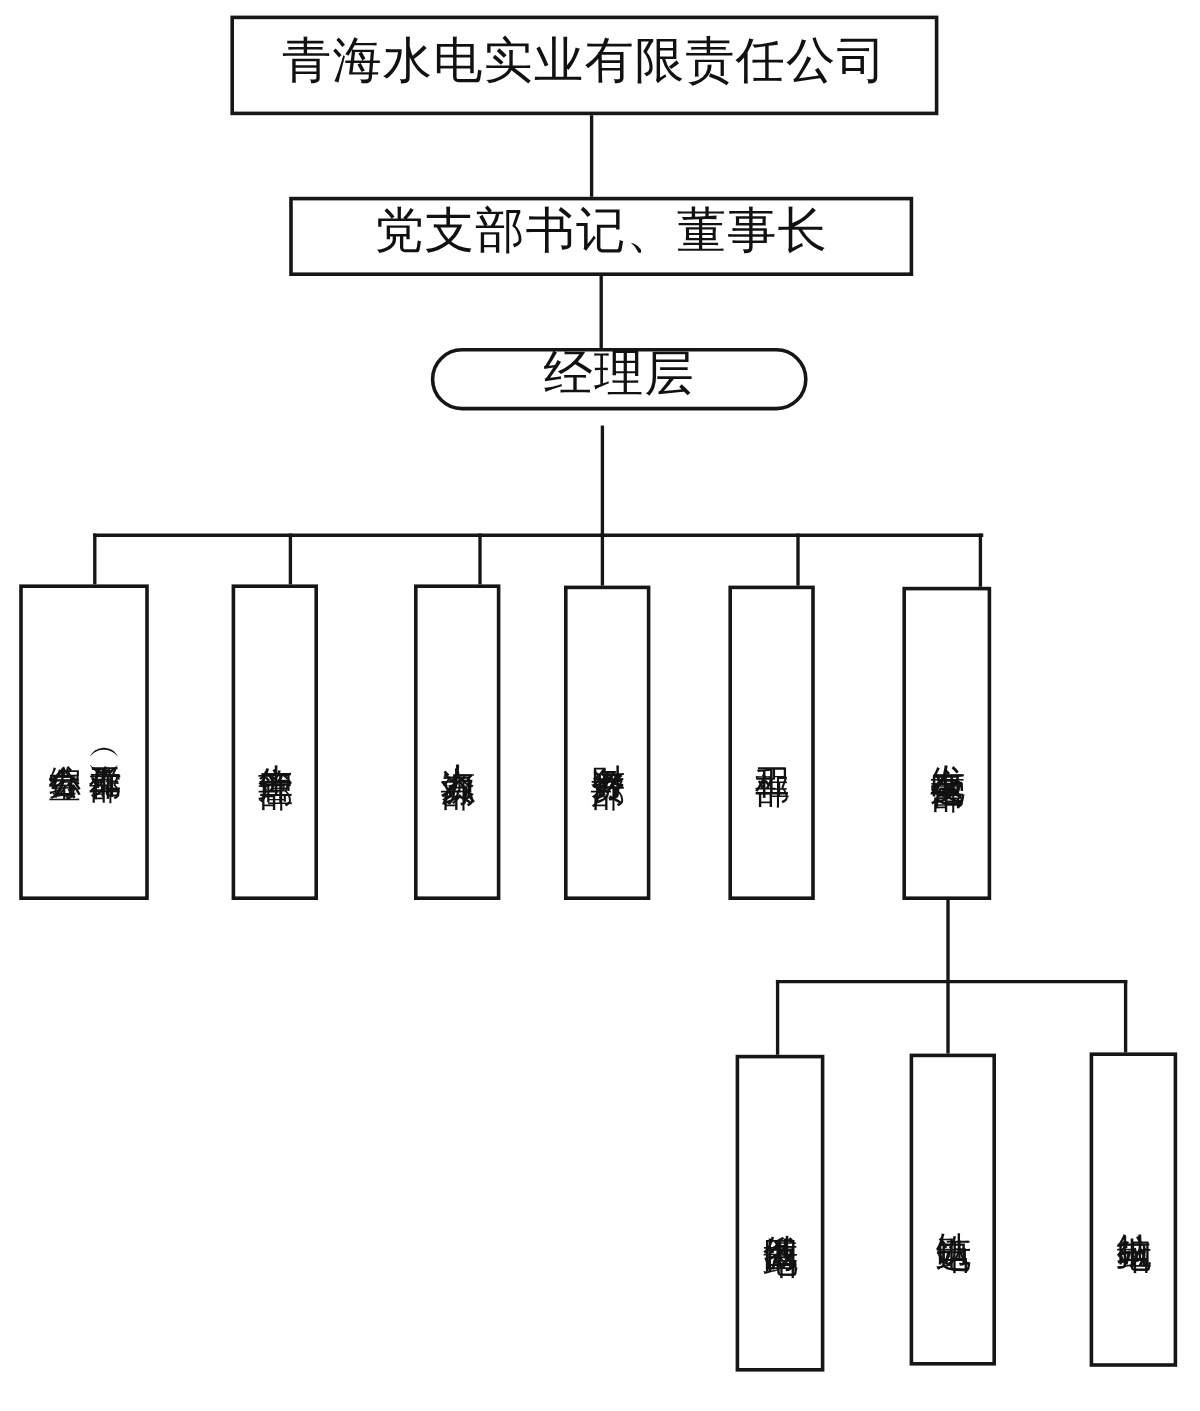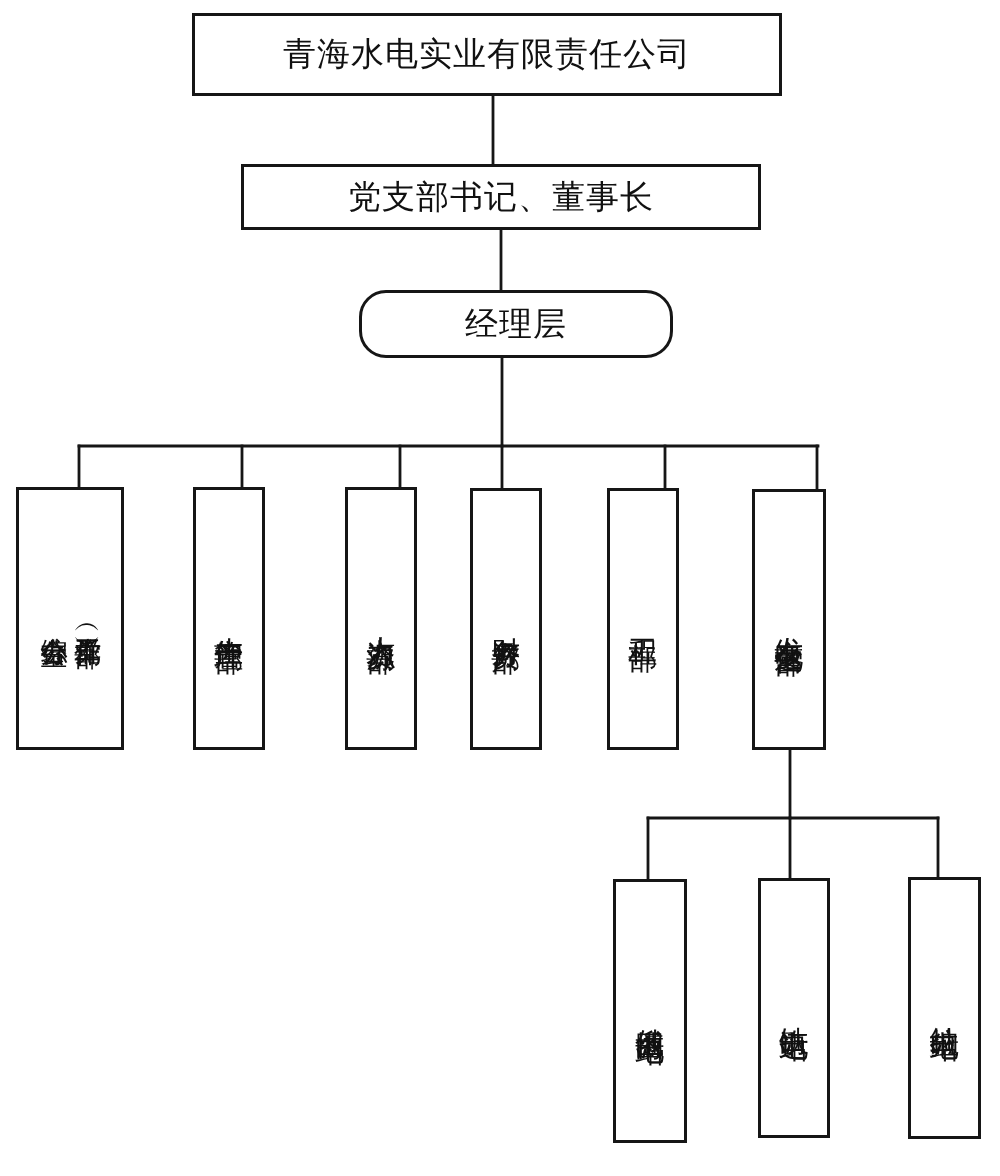--- a/index.html
+++ b/index.html
@@ -29,24 +29,25 @@
   .box {
     position: absolute;
     box-sizing: border-box;
     border: 3px solid #161616;
     background: #ffffff;
     display: flex;
     align-items: center;
     justify-content: center;
   }
   .htext {
-    font-size: 33px;
+    font-size: 41px;
     letter-spacing: 1px;
     white-space: nowrap;
     line-height: 1.1;
+    font-family: Liberation Mono, monospace;
   }
   .vtext {
     writing-mode: vertical-rl;
     text-orientation: mixed;
     white-space: pre-line;
     font-size: 29px;
     letter-spacing: 2px;
     line-height: 1.25;
   }
   .vtext.two-col {
@@ -84,21 +85,21 @@
   </svg>
 
   <div class="box" style="left:192px; top:13px; width:590px; height:83px;">
     <span class="htext">青海水电实业有限责任公司</span>
   </div>
 
   <div class="box" style="left:241px; top:164px; width:520px; height:66px;align-items:center;">
     <span class="htext">党支部书记、董事长</span>
   </div>
 
-  <div class="box" style="left:359px; top:290px; width:314px; height:68px;border-radius:27px;">
+  <div class="box" style="left:359px; top:290px; width:314px; height:52px;border-radius:27px;">
     <span class="htext">经理层</span>
   </div>
 
   <div class="box" style="left:16px; top:487px; width:108px; height:263px;">
     <span class="vtext two-col">（党群工作部）
 综合办公室</span>
   </div>
 
   <div class="box" style="left:193px; top:487px; width:72px; height:263px;">
     <span class="vtext">生产管理部</span>

